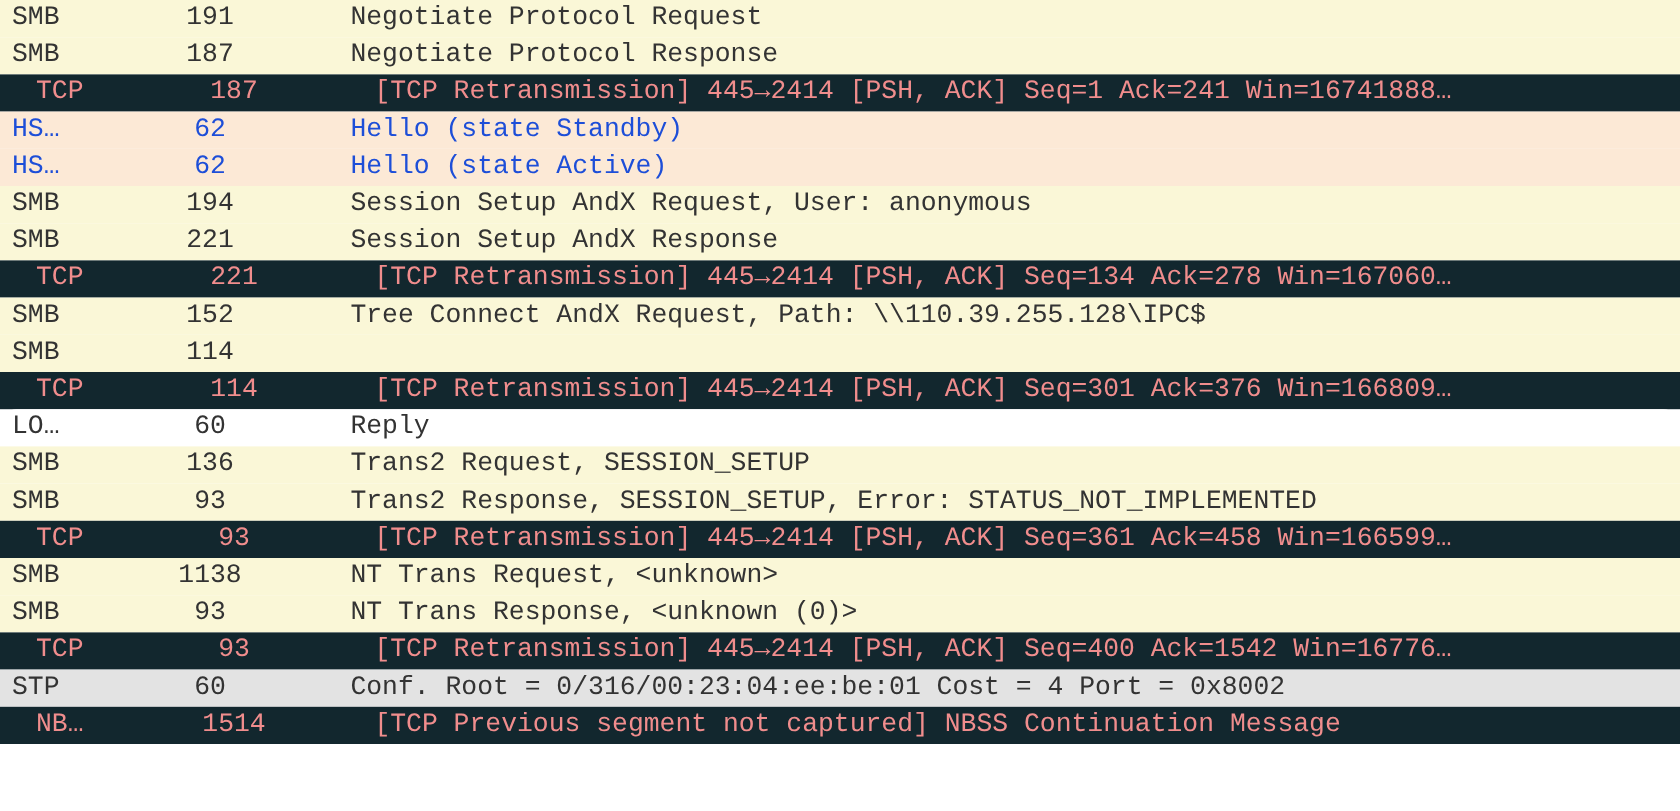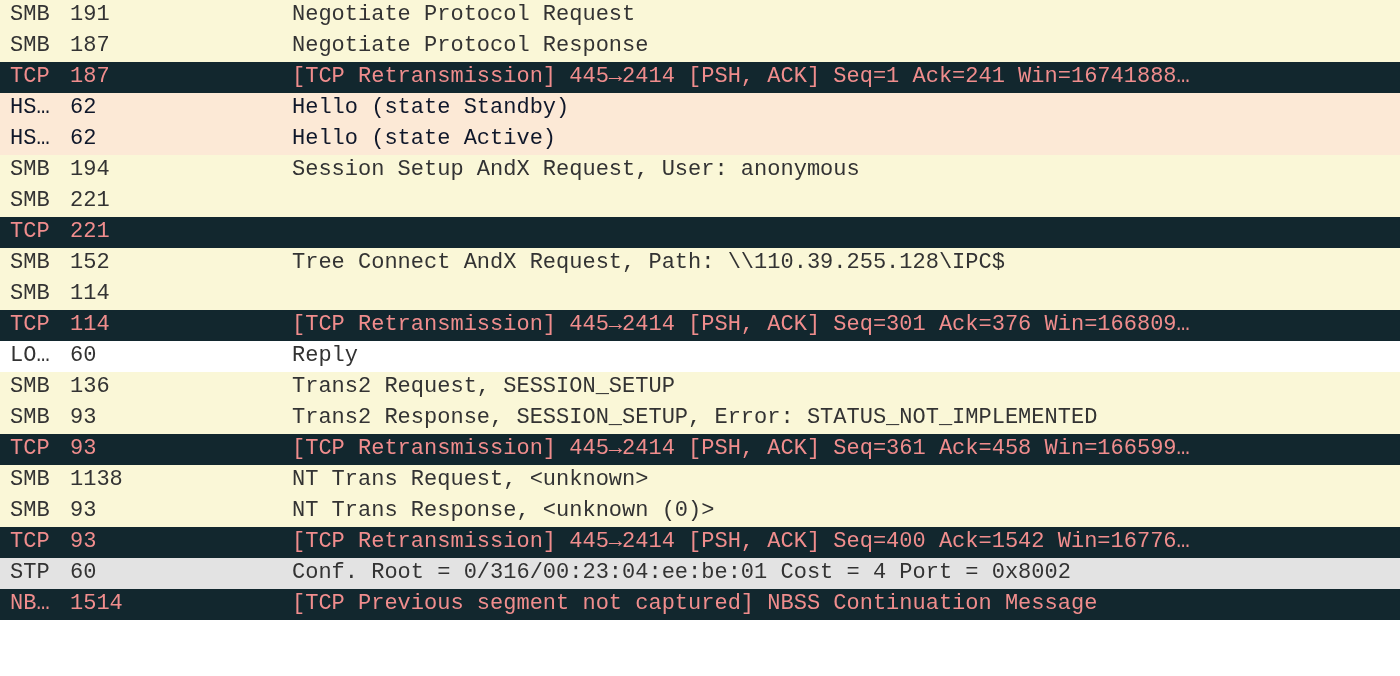--- a/index.html
+++ b/index.html
@@ -23,33 +23,33 @@
   }
   .col-proto {
     width: 70px;
     padding-left: 10px;
     flex-shrink: 0;
     overflow: hidden;
     text-overflow: ellipsis;
   }
   .col-len {
     width: 222px;
-    text-align: left;
+    text-align: center;
     padding-right: 12px;
     flex-shrink: 0;
   }
   .col-info {
     flex: 1;
     overflow: hidden;
     text-overflow: ellipsis;
   }
   
   .bg-yellow { background: #faf7d7; color: #333; }
-  .bg-dark   { background: #12272e; color: #f08d8d; }
-  .bg-peach  { background: #fce9d6; color: #0f172a; }
+  .bg-dark   { background: #12272e; color: #f08d8d; padding-left: 20px; }
+  .bg-peach  { background: #fce9d6; color: #1d4ed8; }
   .bg-white  { background: #ffffff; color: #333; border-radius: 14px; }
   .bg-gray   { background: #e3e3e3; color: #333; }
 </style>
 </head>
 <body>
 
 <div class="packet-list" id="packet-list">
     <div class="row bg-yellow">
       <div class="col-proto">SMB</div>
       <div class="col-len">191</div>
@@ -76,24 +76,26 @@
       <div class="col-info">Hello (state Active)</div>
     </div>
     <div class="row bg-yellow">
       <div class="col-proto">SMB</div>
       <div class="col-len">194</div>
       <div class="col-info">Session Setup AndX Request, User: anonymous</div>
     </div>
     <div class="row bg-yellow">
       <div class="col-proto">SMB</div>
       <div class="col-len">221</div>
+      <div class="col-info">Session Setup AndX Response</div>
     </div>
     <div class="row bg-dark">
       <div class="col-proto">TCP</div>
       <div class="col-len">221</div>
+      <div class="col-info">[TCP Retransmission] 445→2414 [PSH, ACK] Seq=134 Ack=278 Win=167060…</div>
     </div>
     <div class="row bg-yellow">
       <div class="col-proto">SMB</div>
       <div class="col-len">152</div>
       <div class="col-info">Tree Connect AndX Request, Path: \\110.39.255.128\IPC$</div>
     </div>
     <div class="row bg-yellow">
       <div class="col-proto">SMB</div>
       <div class="col-len">114</div>
     </div>

